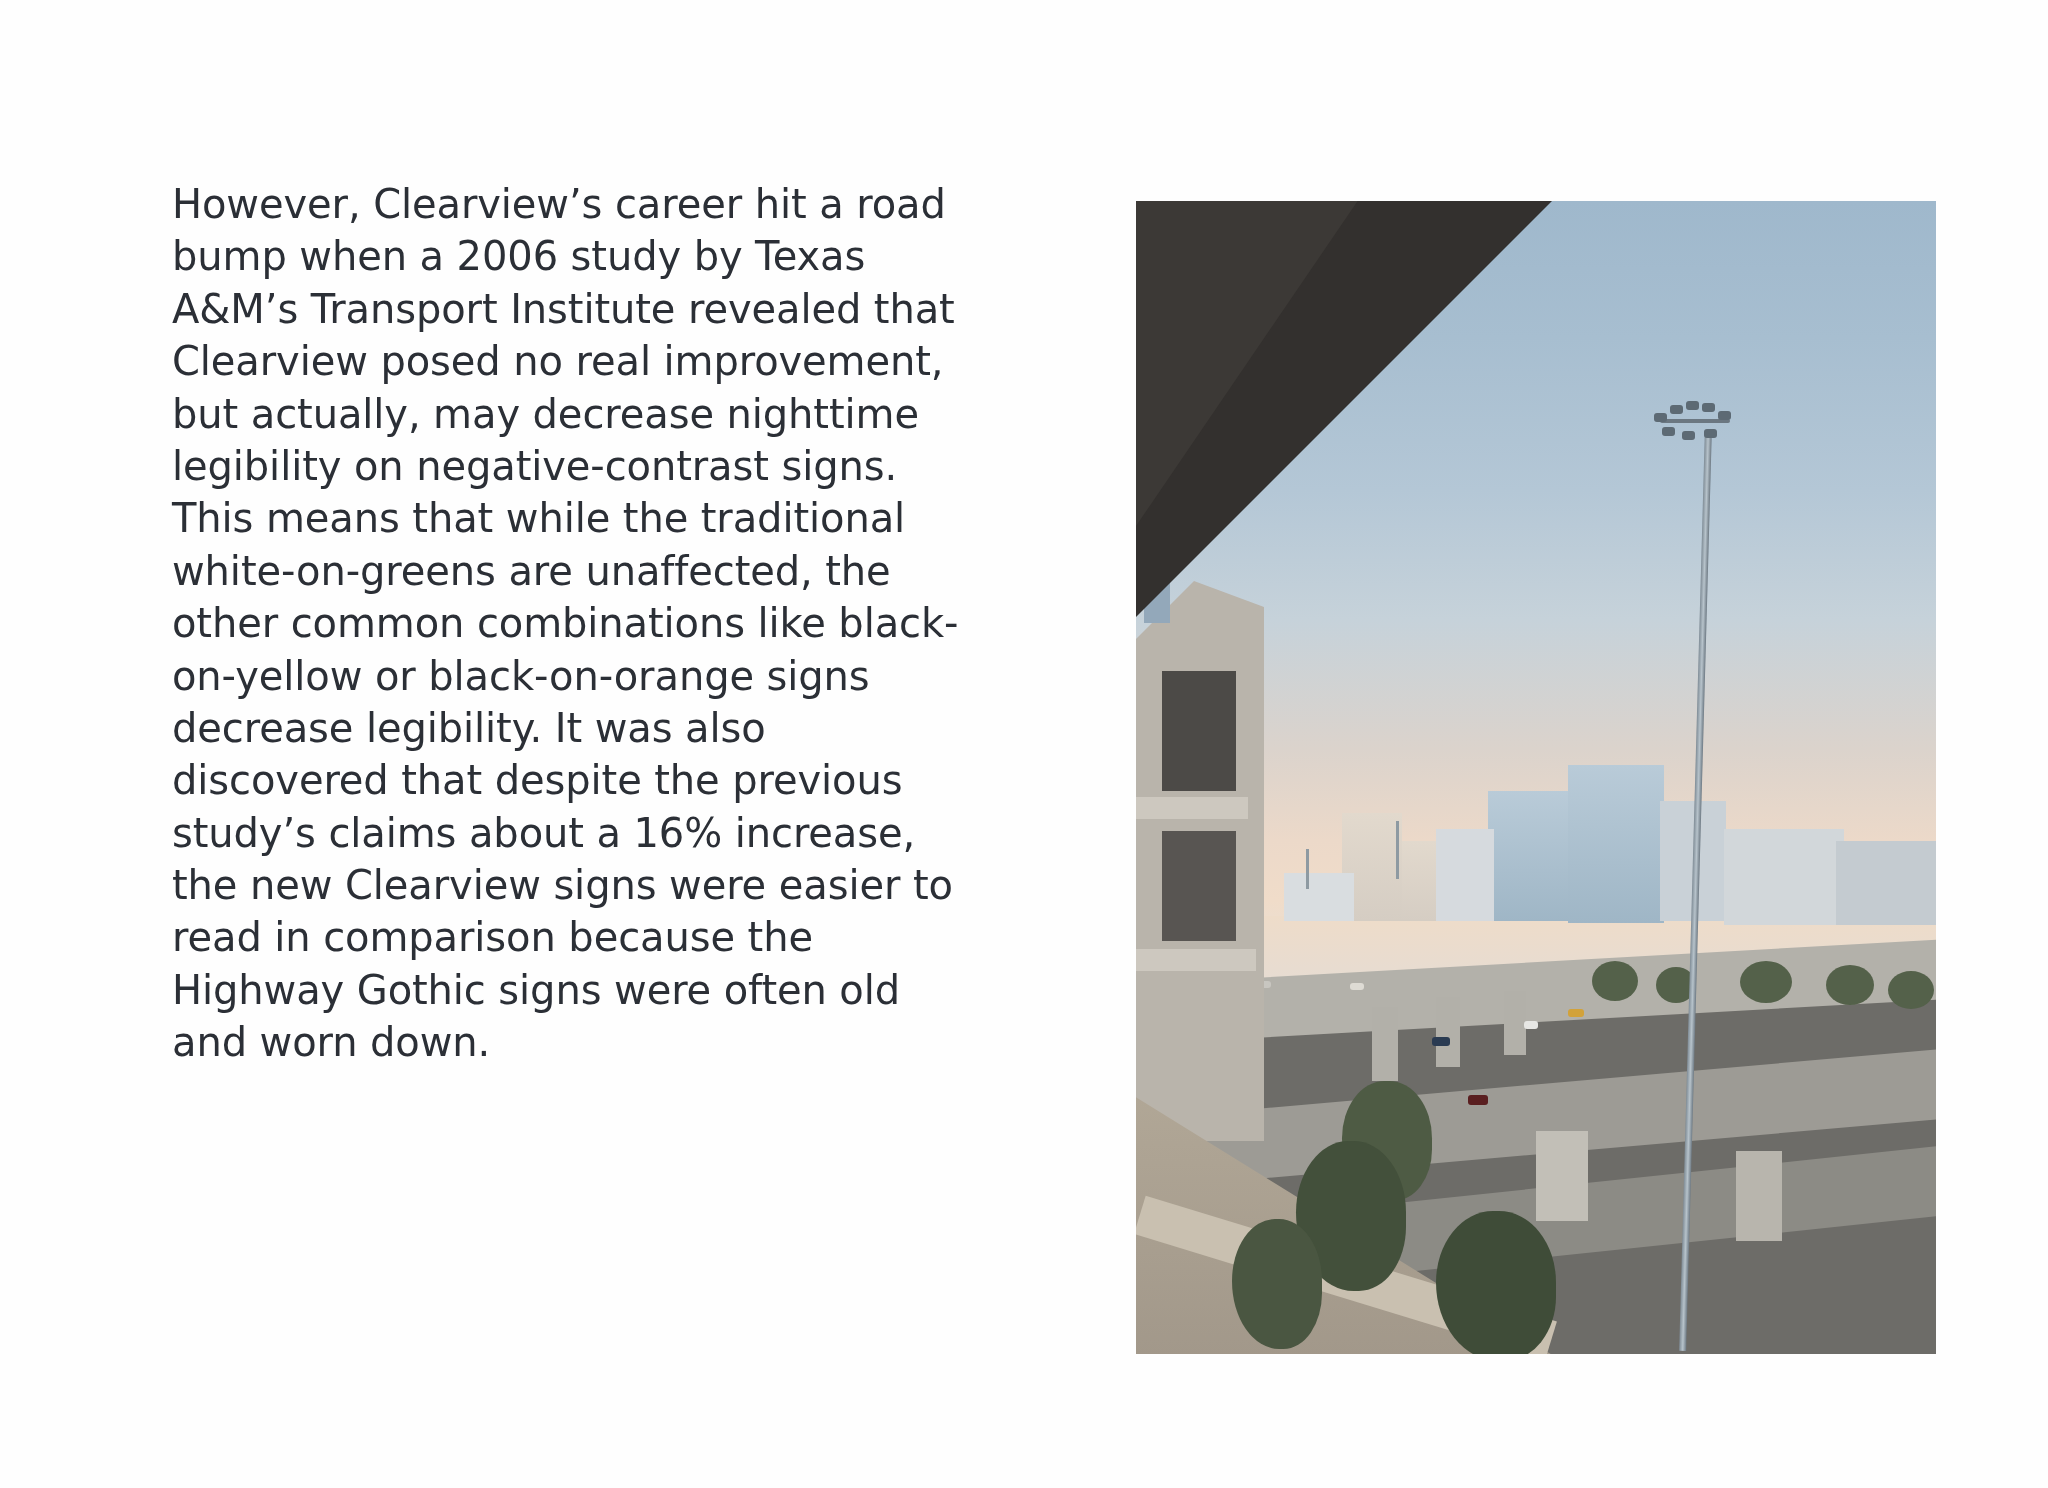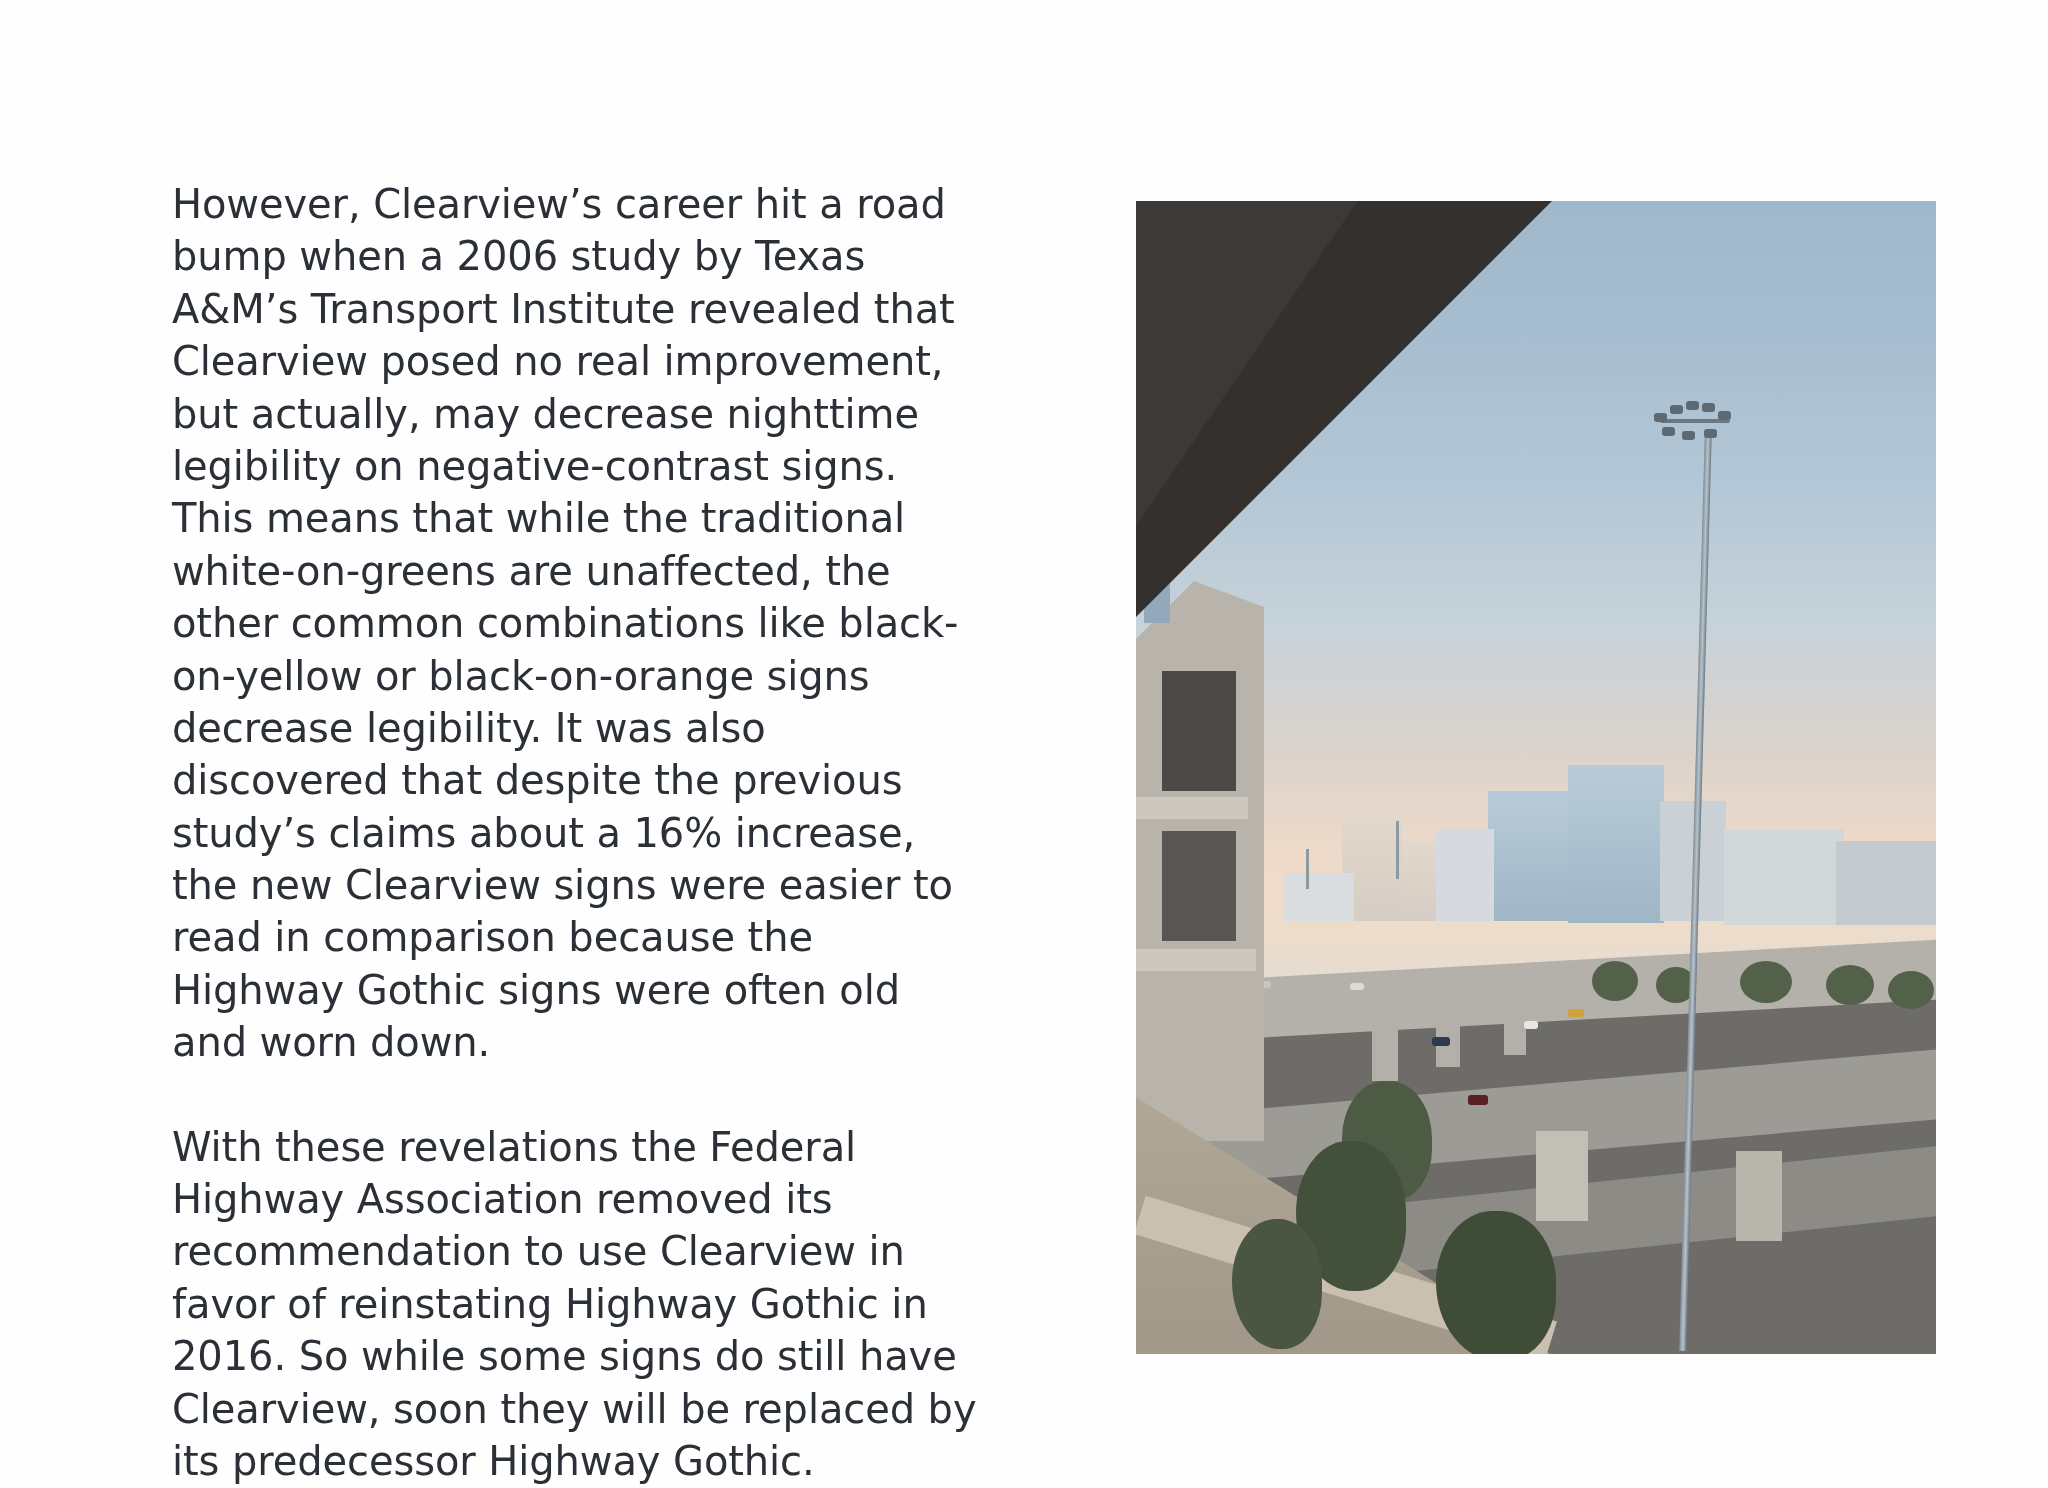--- a/index.html
+++ b/index.html
@@ -284,21 +284,20 @@
     clip: rect(0 0 0 0);
   }
 </style>
 </head>
 <body>
 
 <div class="page">
 
   <div class="text-column">
     <p class="paragraph">However, Clearview’s career hit a road bump when a 2006 study by Texas A&amp;M’s Transport Institute revealed that Clearview posed no real improvement, but actually, may decrease nighttime legibility on negative-contrast signs. This means that while the traditional white-on-greens are unaffected, the other common combinations like black-on-yellow or black-on-orange signs decrease legibility. It was also discovered that despite the previous study’s claims about a 16% increase, the new Clearview signs were easier to read in comparison because the Highway Gothic signs were often old and worn down.</p>
-    <p class="paragraph">With these revelations the Federal Highway Association removed its recommendation to use Clearview in favor of reinstating Highway Gothic in 2016. So while some signs do still have Clearview, soon they will be replaced by its predecessor Highway Gothic.</p>
   </div>
 
   <figure class="photo-frame">
     <div class="photo">
 
       <div class="sky"></div>
       <div class="sky-lower"></div>
 
       <div class="bldg warm" style="left:230px; top:640px; width:120px; height:80px;"></div>
       <div class="bldg warm" style="left:206px; top:612px; width:60px; height:108px;"></div>

